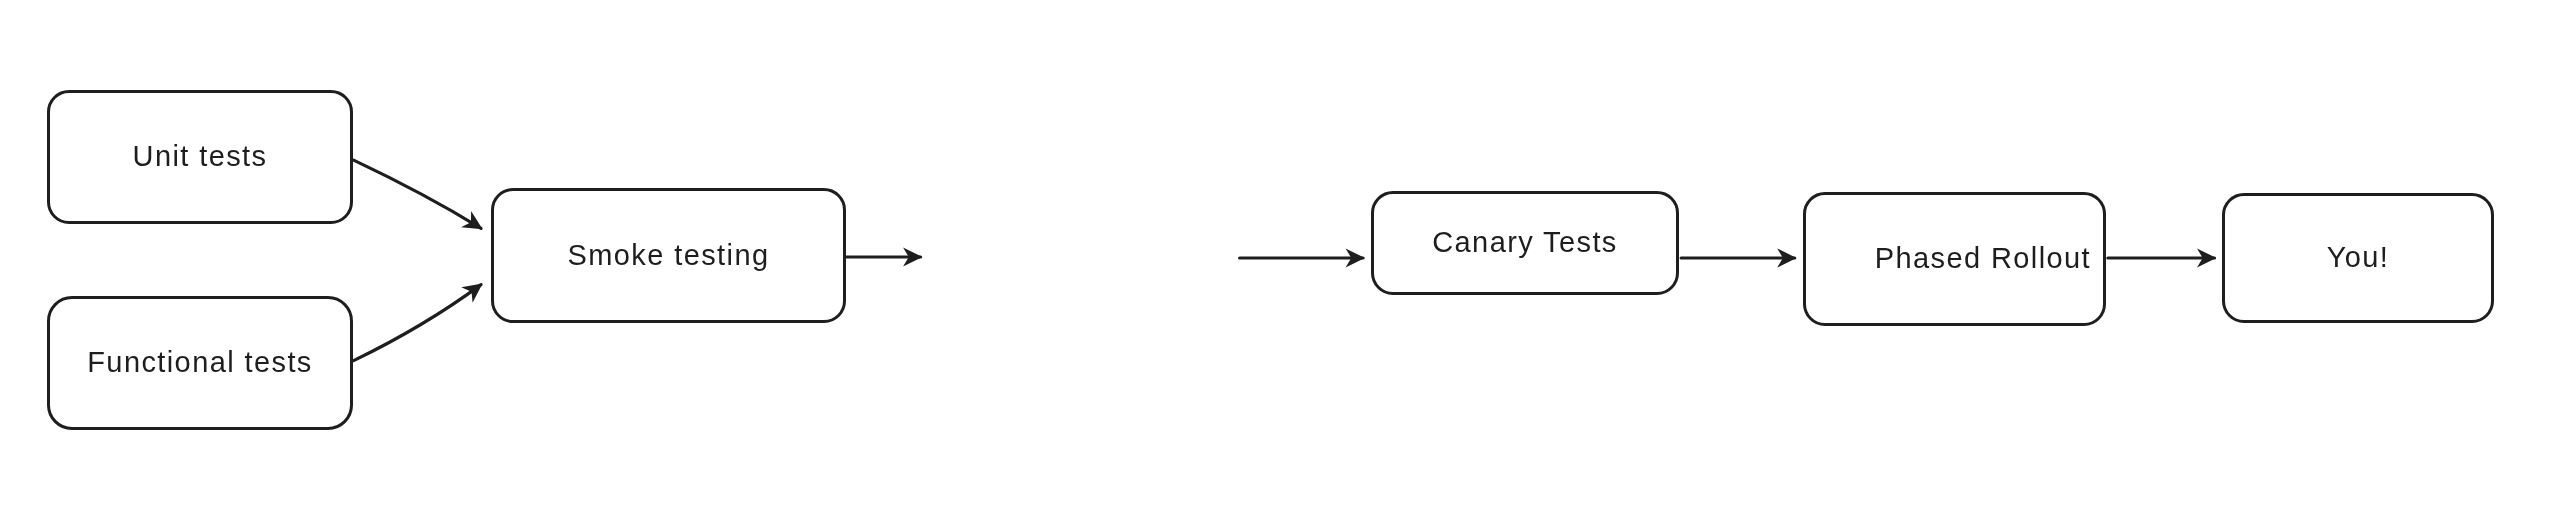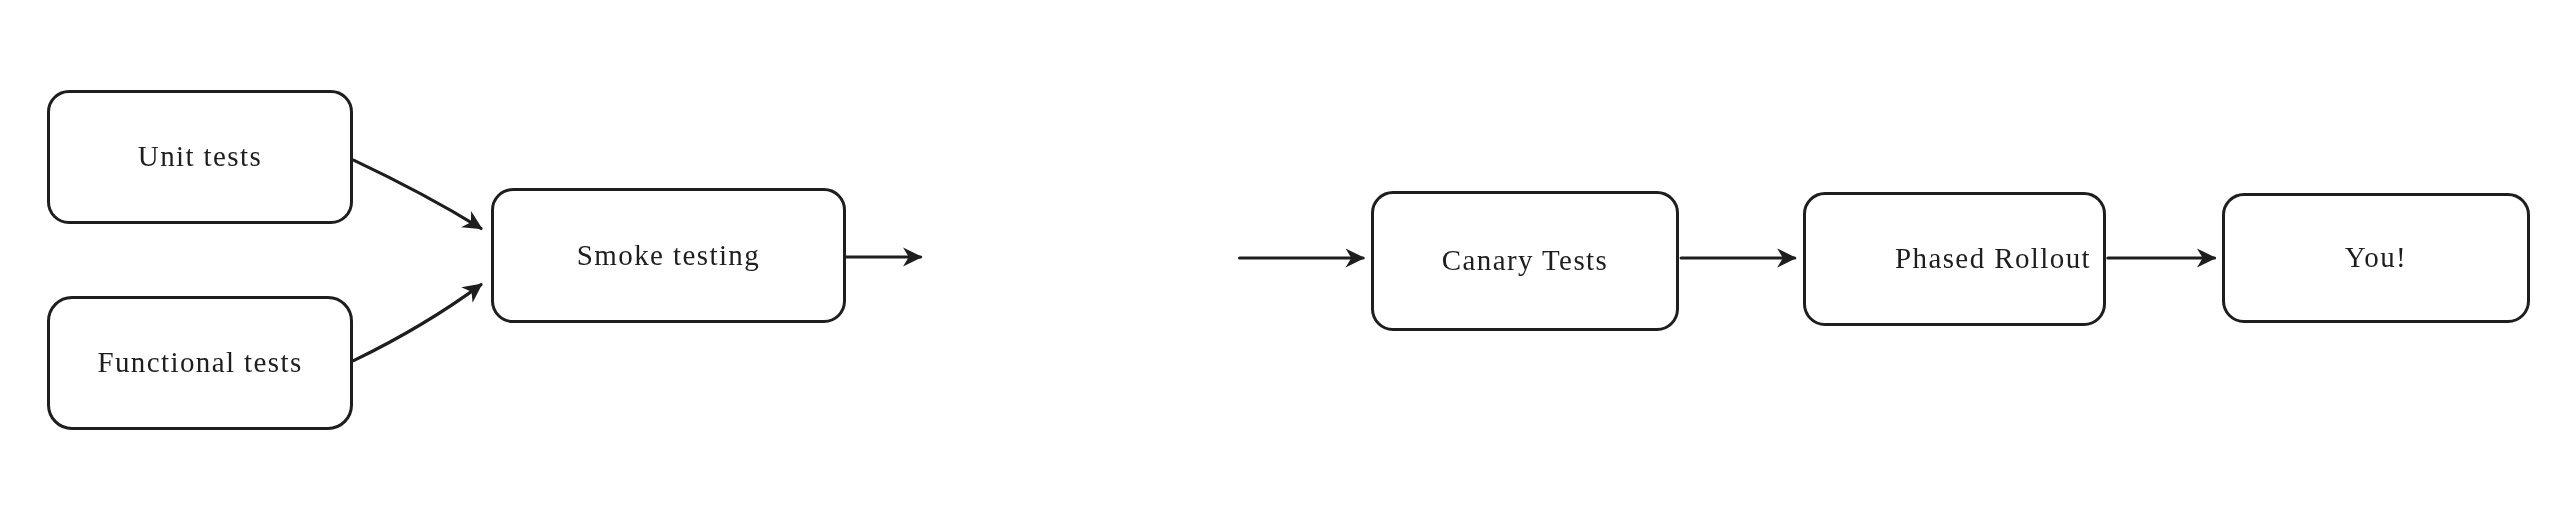--- a/index.html
+++ b/index.html
@@ -33,21 +33,21 @@
     box-sizing: border-box;
     background: #ffffff;
     border: 3px solid #1e1e1e;
     border-radius: 22px;
     display: flex;
     align-items: center;
     justify-content: center;
     text-align: center;
   }
   .node-label {
-    font-family: Liberation Serif, serif;
+    font-family: Liberation Sans, sans-serif;
     font-size: 29px;
     font-weight: 400;
     letter-spacing: 1.4px;
     color: #1e1e1e;
     line-height: 1.35;
     white-space: pre-line;
     padding: 0 12px;
   }
 </style>
 </head>
@@ -93,26 +93,26 @@
 
   <div class="node" style="left:47px; top:296px; width:306px; height:134px;border-radius:25px;">
     <span class="node-label">Functional tests</span>
   </div>
 
   <div class="node" style="left:491px; top:188px; width:355px; height:135px;">
     <span class="node-label">Smoke testing</span>
   </div>
 
 
-  <div class="node" style="left:1371px; top:191px; width:308px; height:140px;">
+  <div class="node" style="left:1371px; top:191px; width:308px; height:104px;">
     <span class="node-label">Canary Tests</span>
   </div>
 
   <div class="node" style="left:1803px; top:192px; width:303px; height:134px;justify-content:flex-end;">
     <span class="node-label">Phased Rollout</span>
   </div>
 
-  <div class="node" style="left:2222px; top:193px; width:308px; height:130px;">
+  <div class="node" style="left:2222px; top:193px; width:272px; height:130px;">
     <span class="node-label">You!</span>
   </div>
 
 </div>
 
 
 </body></html>

